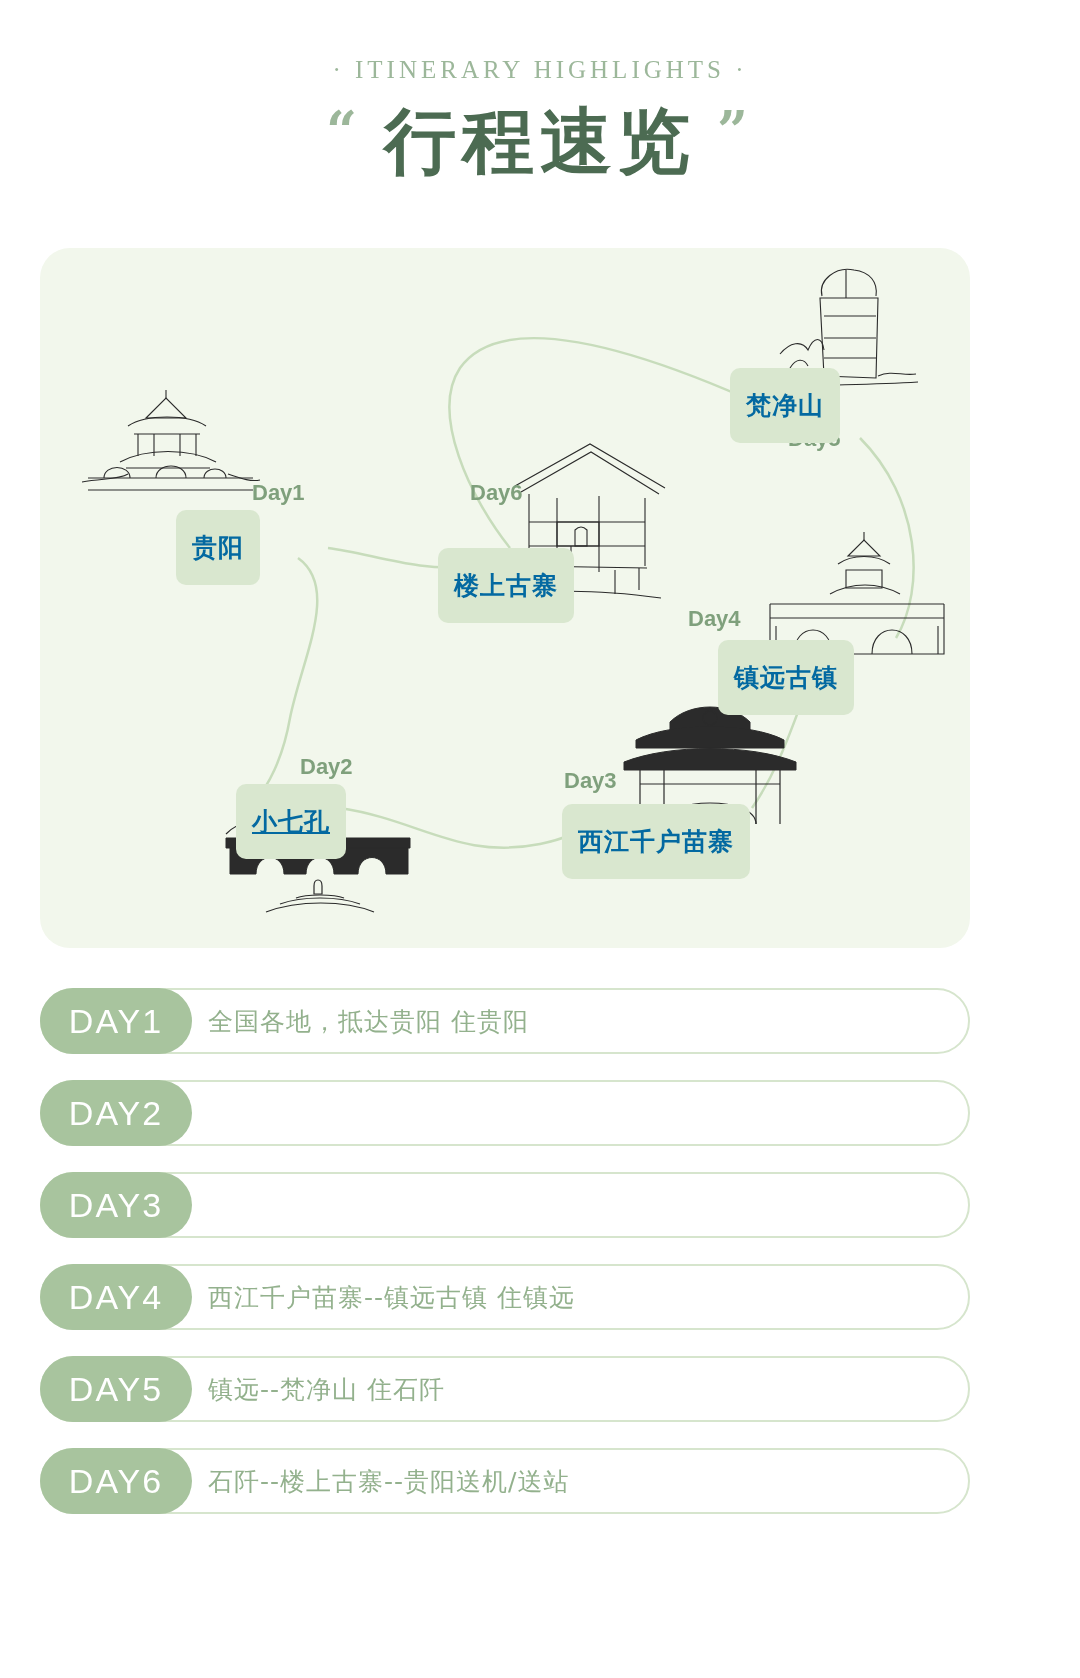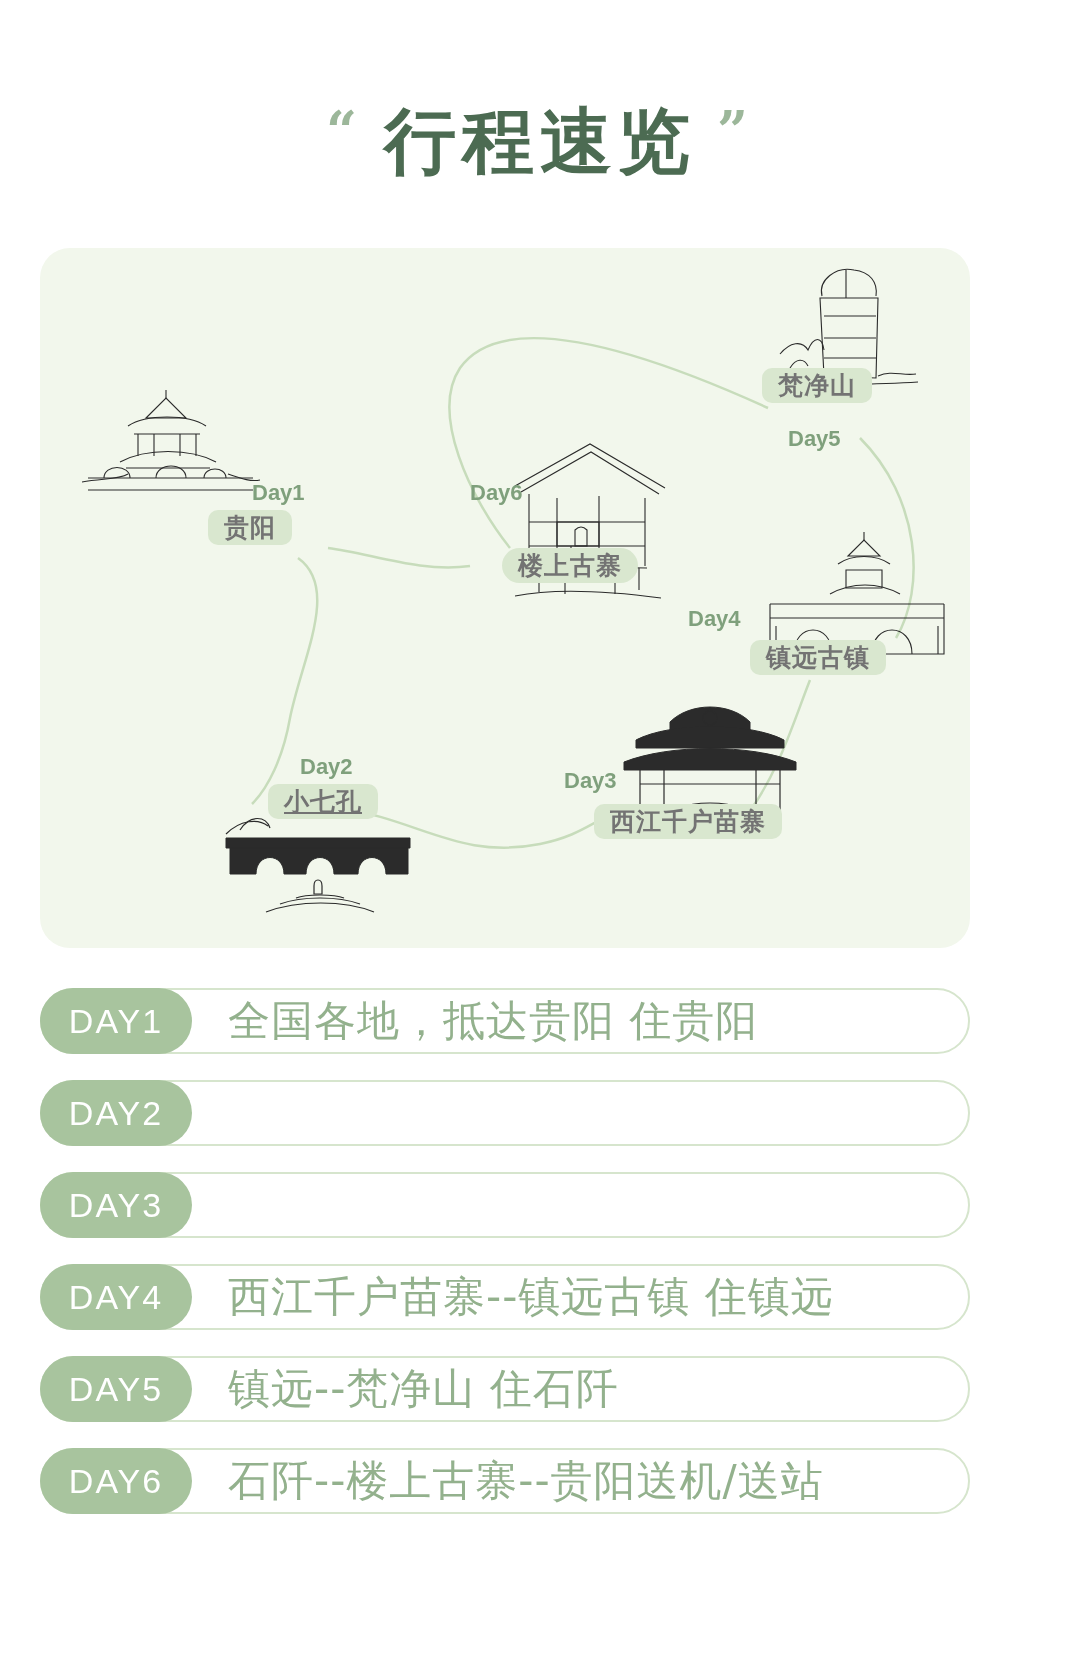--- a/index.html
+++ b/index.html
@@ -58,28 +58,27 @@
     width: 930px; height: 700px;
     background: #f2f7ec;
     border-radius: 30px;
   }
   .map-svg { position: absolute; inset: 0; width: 100%; height: 100%; }
 
   .node {
     position: absolute;
     background: #d9e7cf;
     border-radius: 10px;
-    padding: 1px 16px;
+    padding: 21px 16px;
     font-family: "DejaVu Serif", serif;
     font-weight: bold;
     font-size: 25px;
-    color: #737373;
+    color: #0369a1;
     white-space: nowrap;
     letter-spacing: 1px;
-    margin-left: 32px;
   }
   .daylabel {
     position: absolute;
     font-family: "Liberation Sans", sans-serif;
     font-weight: bold;
     font-size: 22px;
     color: #7fa07c;
     white-space: nowrap;
   }
   .sketch {
@@ -111,32 +110,33 @@
     background: #a8c49e;
     color: #ffffff;
     font-size: 34px;
     letter-spacing: 2px;
     display: flex;
     align-items: center;
     justify-content: center;
     font-family: "Liberation Sans", sans-serif;
   }
   .daytext {
-    margin-left: 36px;
-    font-size: 42px;
+    margin-left: 16px;
+    font-size: 25px;
     color: #93b18d;
     font-family: "DejaVu Sans", sans-serif;
     letter-spacing: 1px;
   }
 </style>
 </head>
 <body>
 
 <div class="page">
 
+  <div class="eyebrow">· ITINERARY HIGHLIGHTS ·</div>
 
   <div class="title-wrap">
     <span class="title">
       <span class="quote left">“</span>
       <span>行程速览</span>
       <span class="quote right">”</span>
     </span>
   </div>
 
   <div class="map-card">
@@ -261,21 +261,21 @@
     <div class="daylabel" style="left:524px; top:520px;">Day3</div>
     <div class="node" style="left:522px; top:556px;">西江千户苗寨</div>
 
     <div class="daylabel" style="left:648px; top:358px;">Day4</div>
     <div class="node" style="left:678px; top:392px;">镇远古镇</div>
 
     <div class="daylabel" style="left:748px; top:178px;">Day5</div>
     <div class="node" style="left:690px; top:120px;">梵净山</div>
 
     <div class="daylabel" style="left:430px; top:232px;">Day6</div>
-    <div class="node" style="left:430px; top:300px;border-radius:18px;">楼上古寨</div>
+    <div class="node" style="left:398px; top:300px;">楼上古寨</div>
   </div>
 
   <div class="daylist">
     <div class="dayrow">
       <div class="daytag">DAY1</div>
       <div class="daytext">全国各地，抵达贵阳  住贵阳</div>
     </div>
     <div class="dayrow">
       <div class="daytag">DAY2</div>
     </div>

